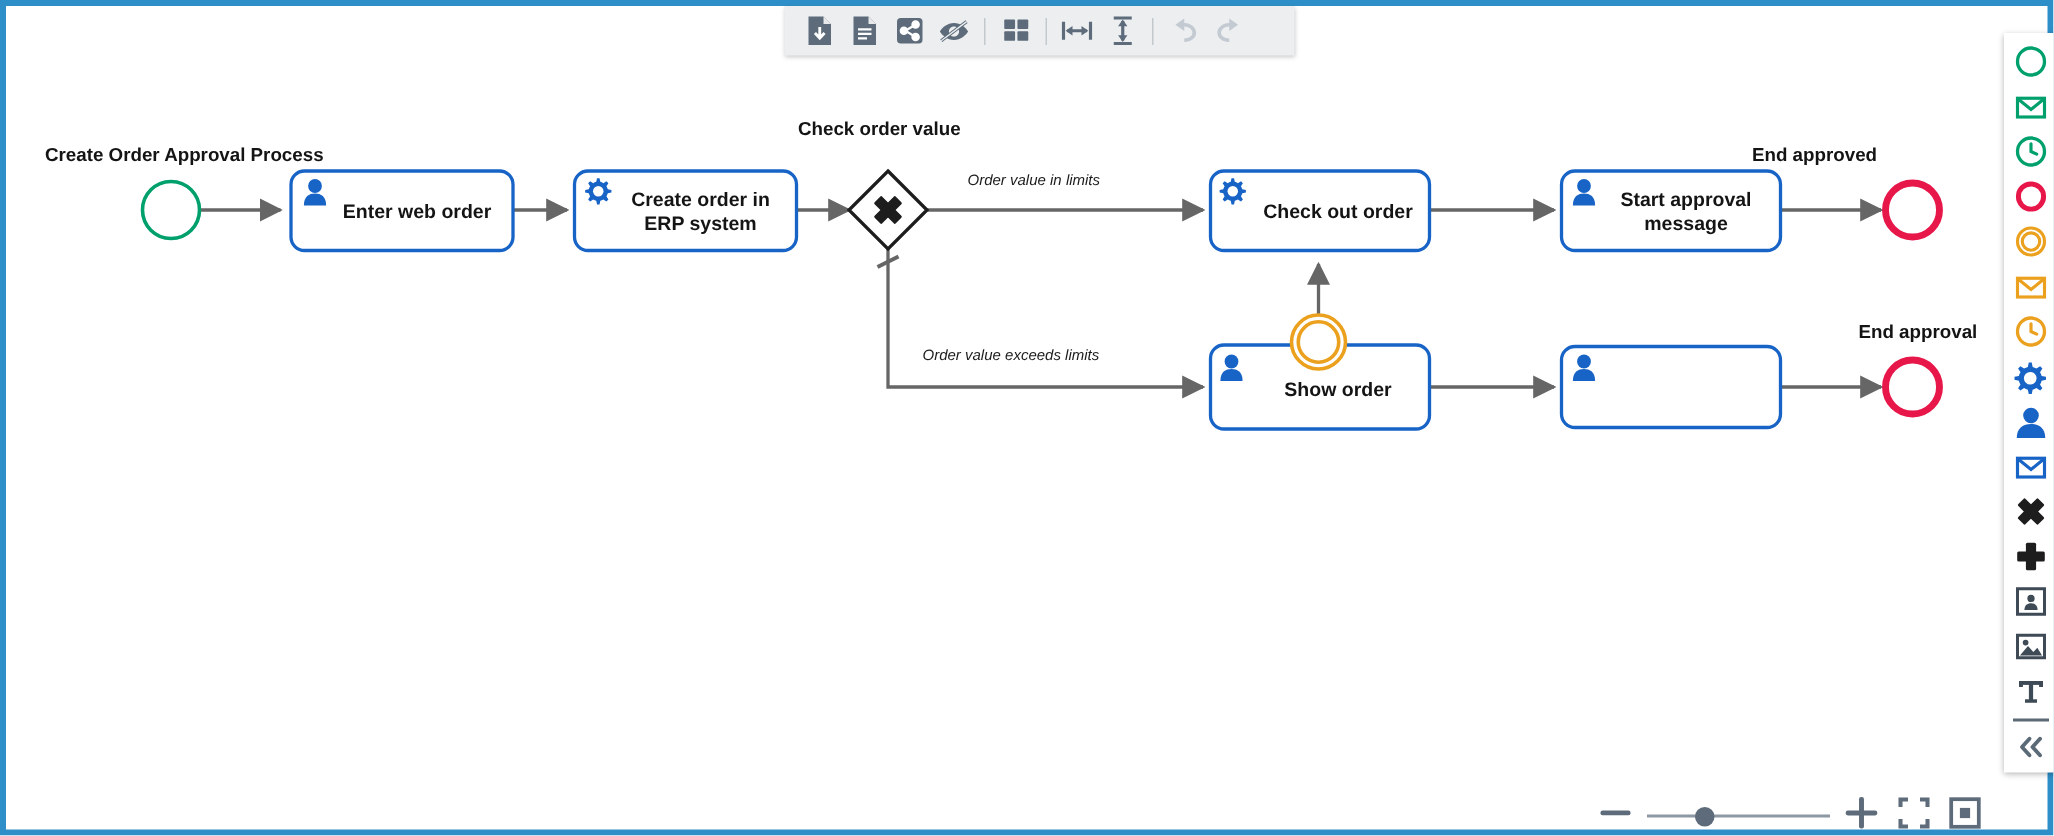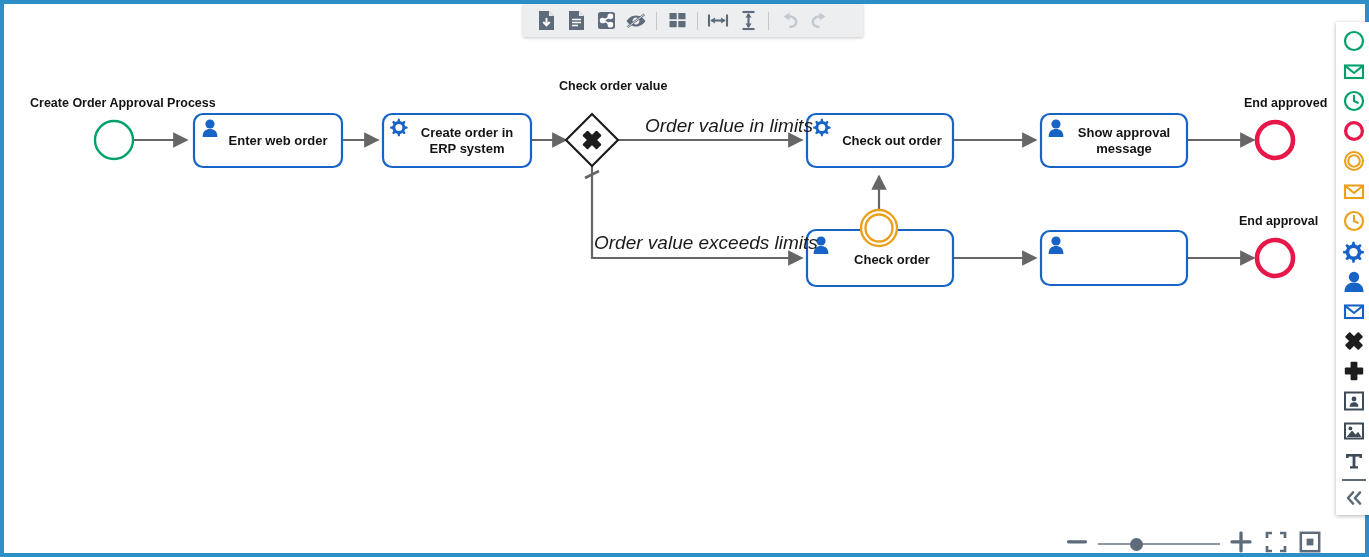--- a/index.html
+++ b/index.html
@@ -74,21 +74,21 @@
 
   
   .lbl{
     position:absolute;
     font-family:"Liberation Sans", sans-serif;
     color:#141414;
     white-space:nowrap;
     pointer-events:none;
   }
   .lbl.bold{font-weight:bold;font-size:12.5px;}
-  .lbl.flow{font-style:italic;font-size:19px;color:#1b1b1b;}
+  .lbl.flow{font-style:italic;font-size:10px;color:#1b1b1b;}
   .task-label{
     position:absolute;
     font-family:"Liberation Sans", sans-serif;
     font-size:13px;font-weight:bold;color:#141414;
     text-align:center;
     line-height:16px;
     display:flex;align-items:center;justify-content:center;
     pointer-events:none;
   }
 </style>
@@ -206,34 +206,34 @@
       <circle cx="1271" cy="136" r="18" fill="#ffffff" stroke="#e8174a" stroke-width="4.6"></circle>
       <circle cx="1271" cy="254" r="18" fill="#ffffff" stroke="#e8174a" stroke-width="4.6"></circle>
     </svg>
 
     <div class="lbl bold" style="left:26px;top:92px;">Create Order Approval Process</div>
 
     <div class="task-label" style="left:218px;top:110px;width:112px;height:53px;">Enter web order</div>
 
     <div class="task-label" style="left:404px;top:110px;width:118px;height:53px;">Create order in ERP system</div>
 
-    <div class="lbl bold" style="left:528px;top:75px;margin-left:27px;">Check order value</div>
+    <div class="lbl bold" style="left:528px;top:75px;">Check order value</div>
 
     <div class="lbl flow" style="left:641px;top:111px;">Order value in limits</div>
 
-    <div class="lbl flow" style="left:590px;top:228px;">Order value exceeds limits</div>
+    <div class="lbl flow" style="left:611px;top:228px;">Order value exceeds limits</div>
 
     <div class="task-label" style="left:832px;top:110px;width:112px;height:53px;">Check out order</div>
 
-    <div class="task-label" style="left:832px;top:232px;width:112px;height:48px;">Check order</div>
-
-    <div class="task-label" style="left:1064px;top:110px;width:112px;height:53px;">Show approval message</div>
-
-
-    <div class="lbl bold" style="left:1240px;top:92px;">End approved</div>
+    <div class="task-label" style="left:832px;top:232px;width:112px;height:48px;">Show order</div>
+
+    <div class="task-label" style="left:1064px;top:110px;width:112px;height:53px;">Start approval message</div>
+
+
+    <div class="lbl bold" style="left:1164px;top:92px;">End approved</div>
 
     <div class="lbl bold" style="left:1235px;top:210px;">End approval</div>
   </div>
 
   <div id="toolbar">
 
     <div class="tb-btn" title="Download">
       <svg width="19" height="21" viewBox="0 0 19 21">
         <path class="tb-icon" d="M2,1 H12 L17,6 V20 H2 Z"></path>
         <path d="M12,1 L12,6 L17,6 Z" fill="#ffffff" opacity="0.85"></path>

